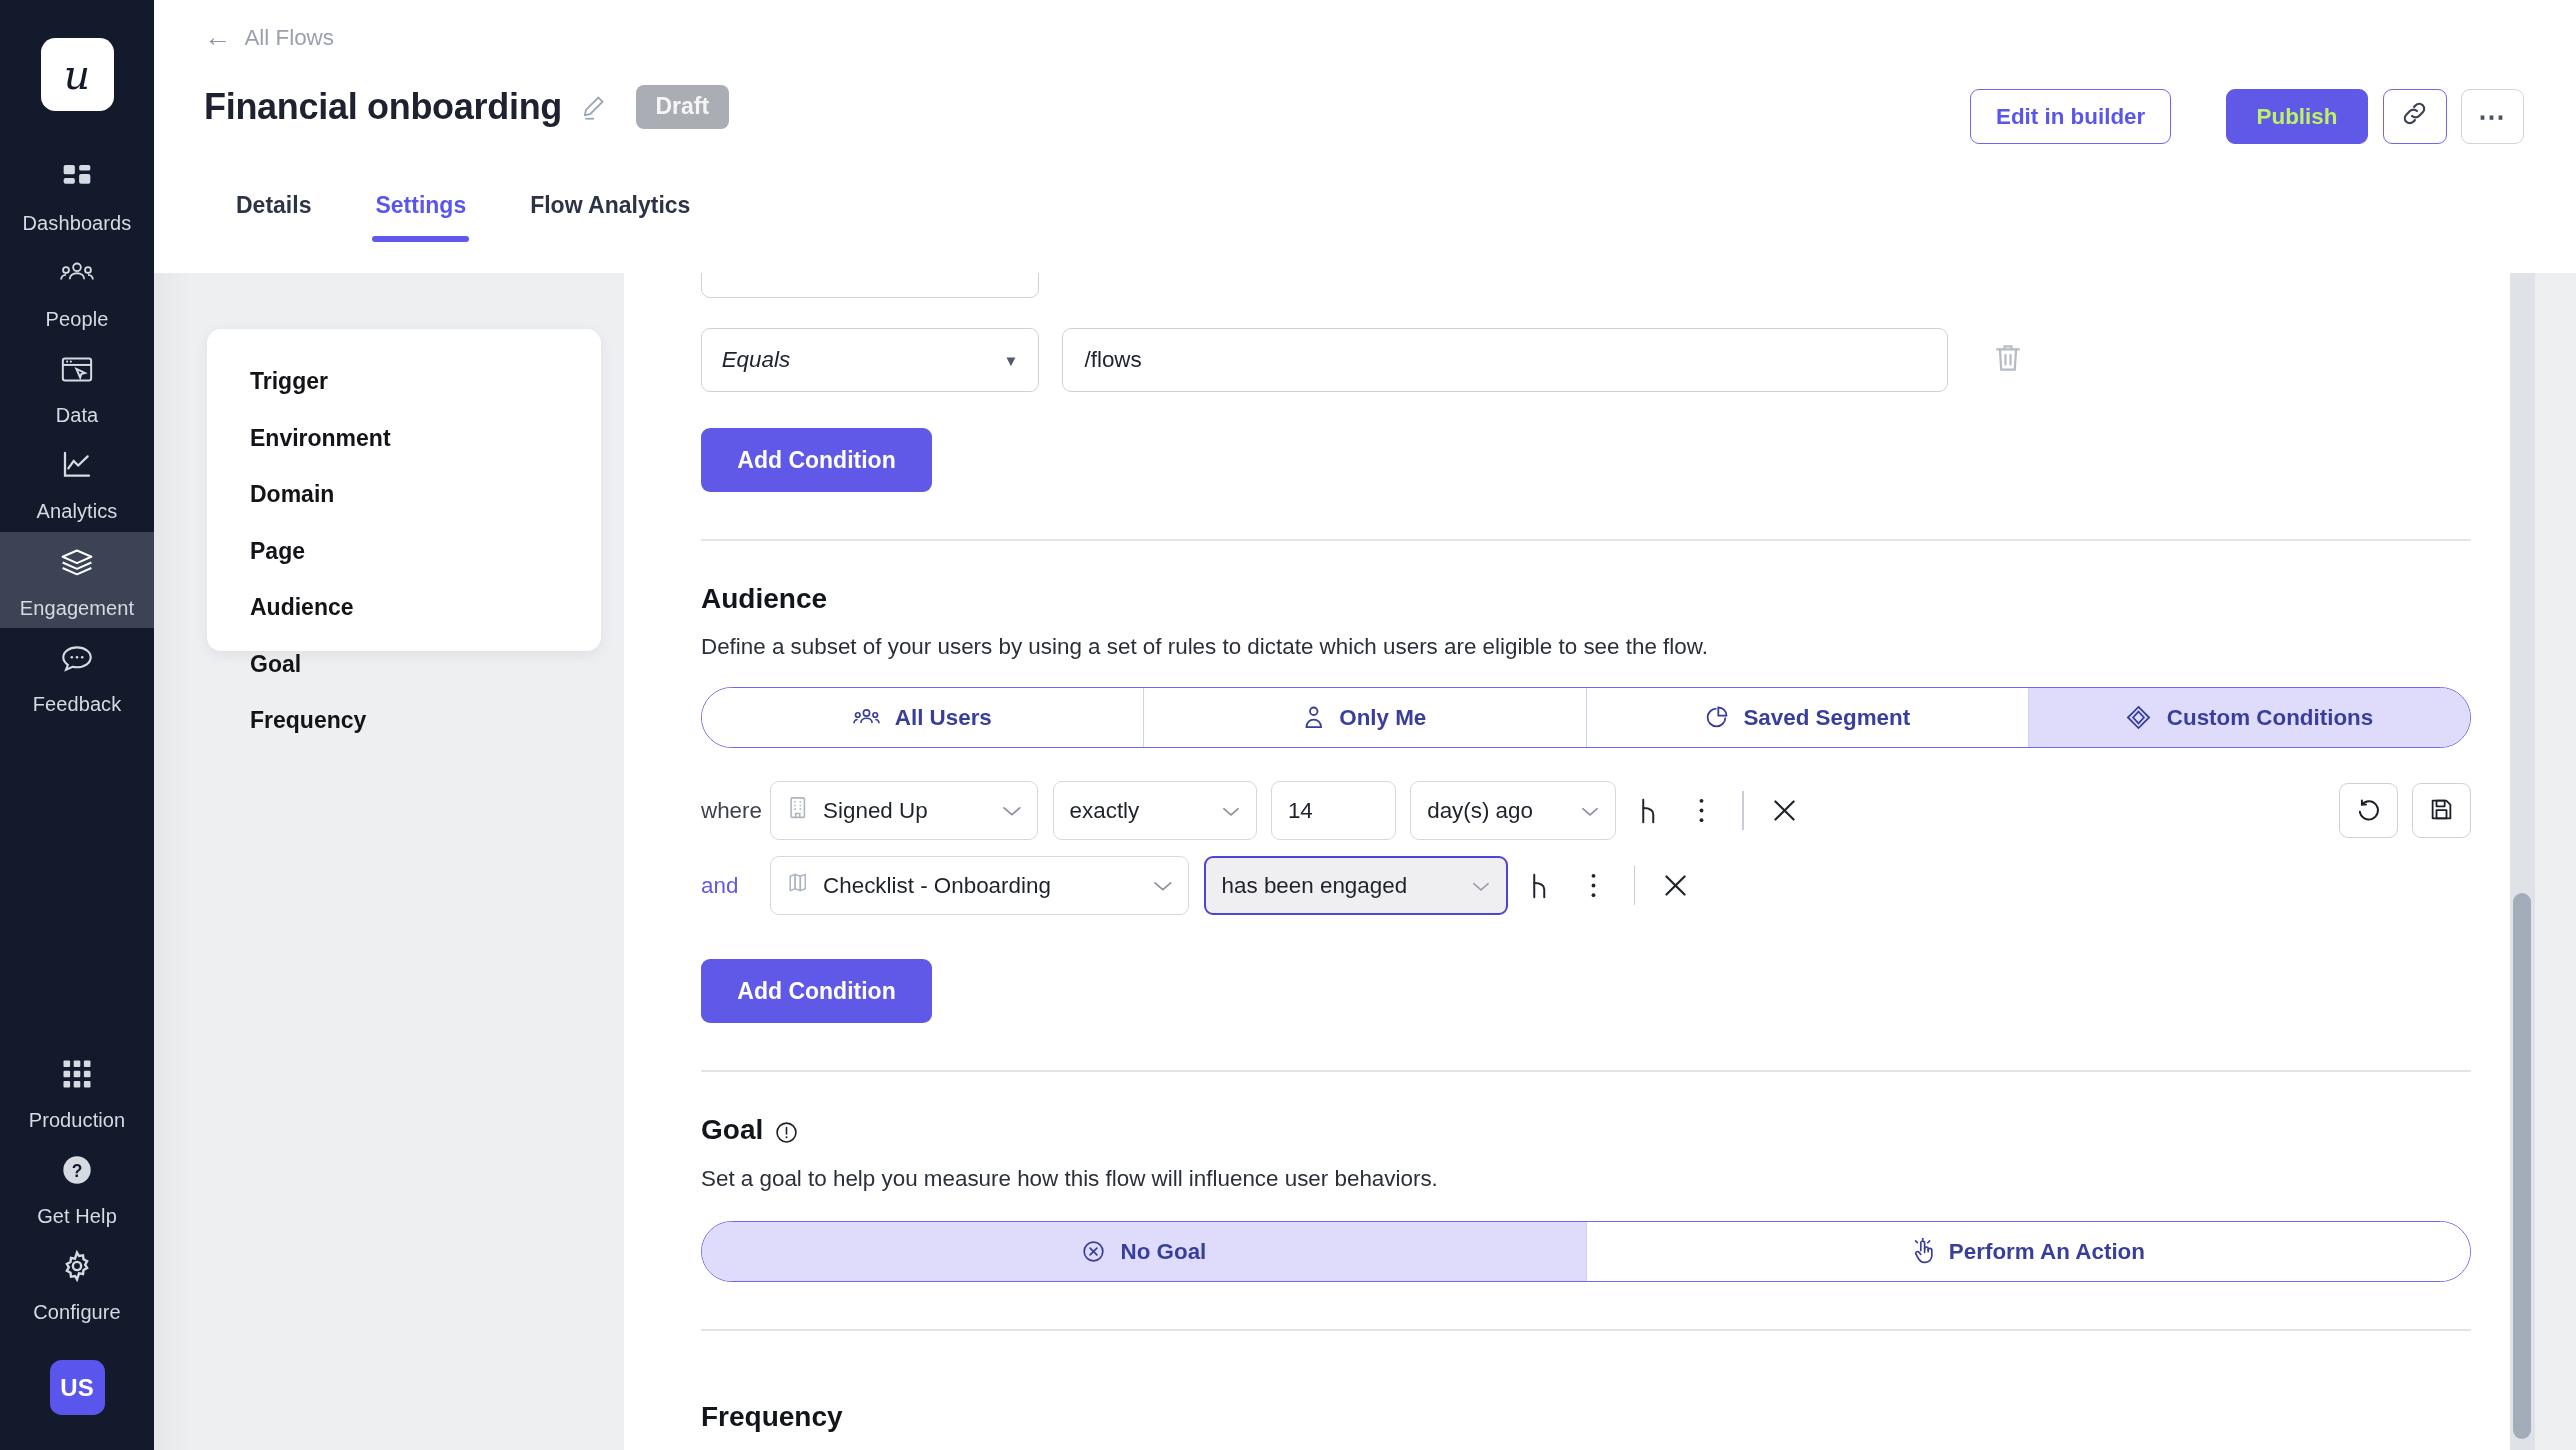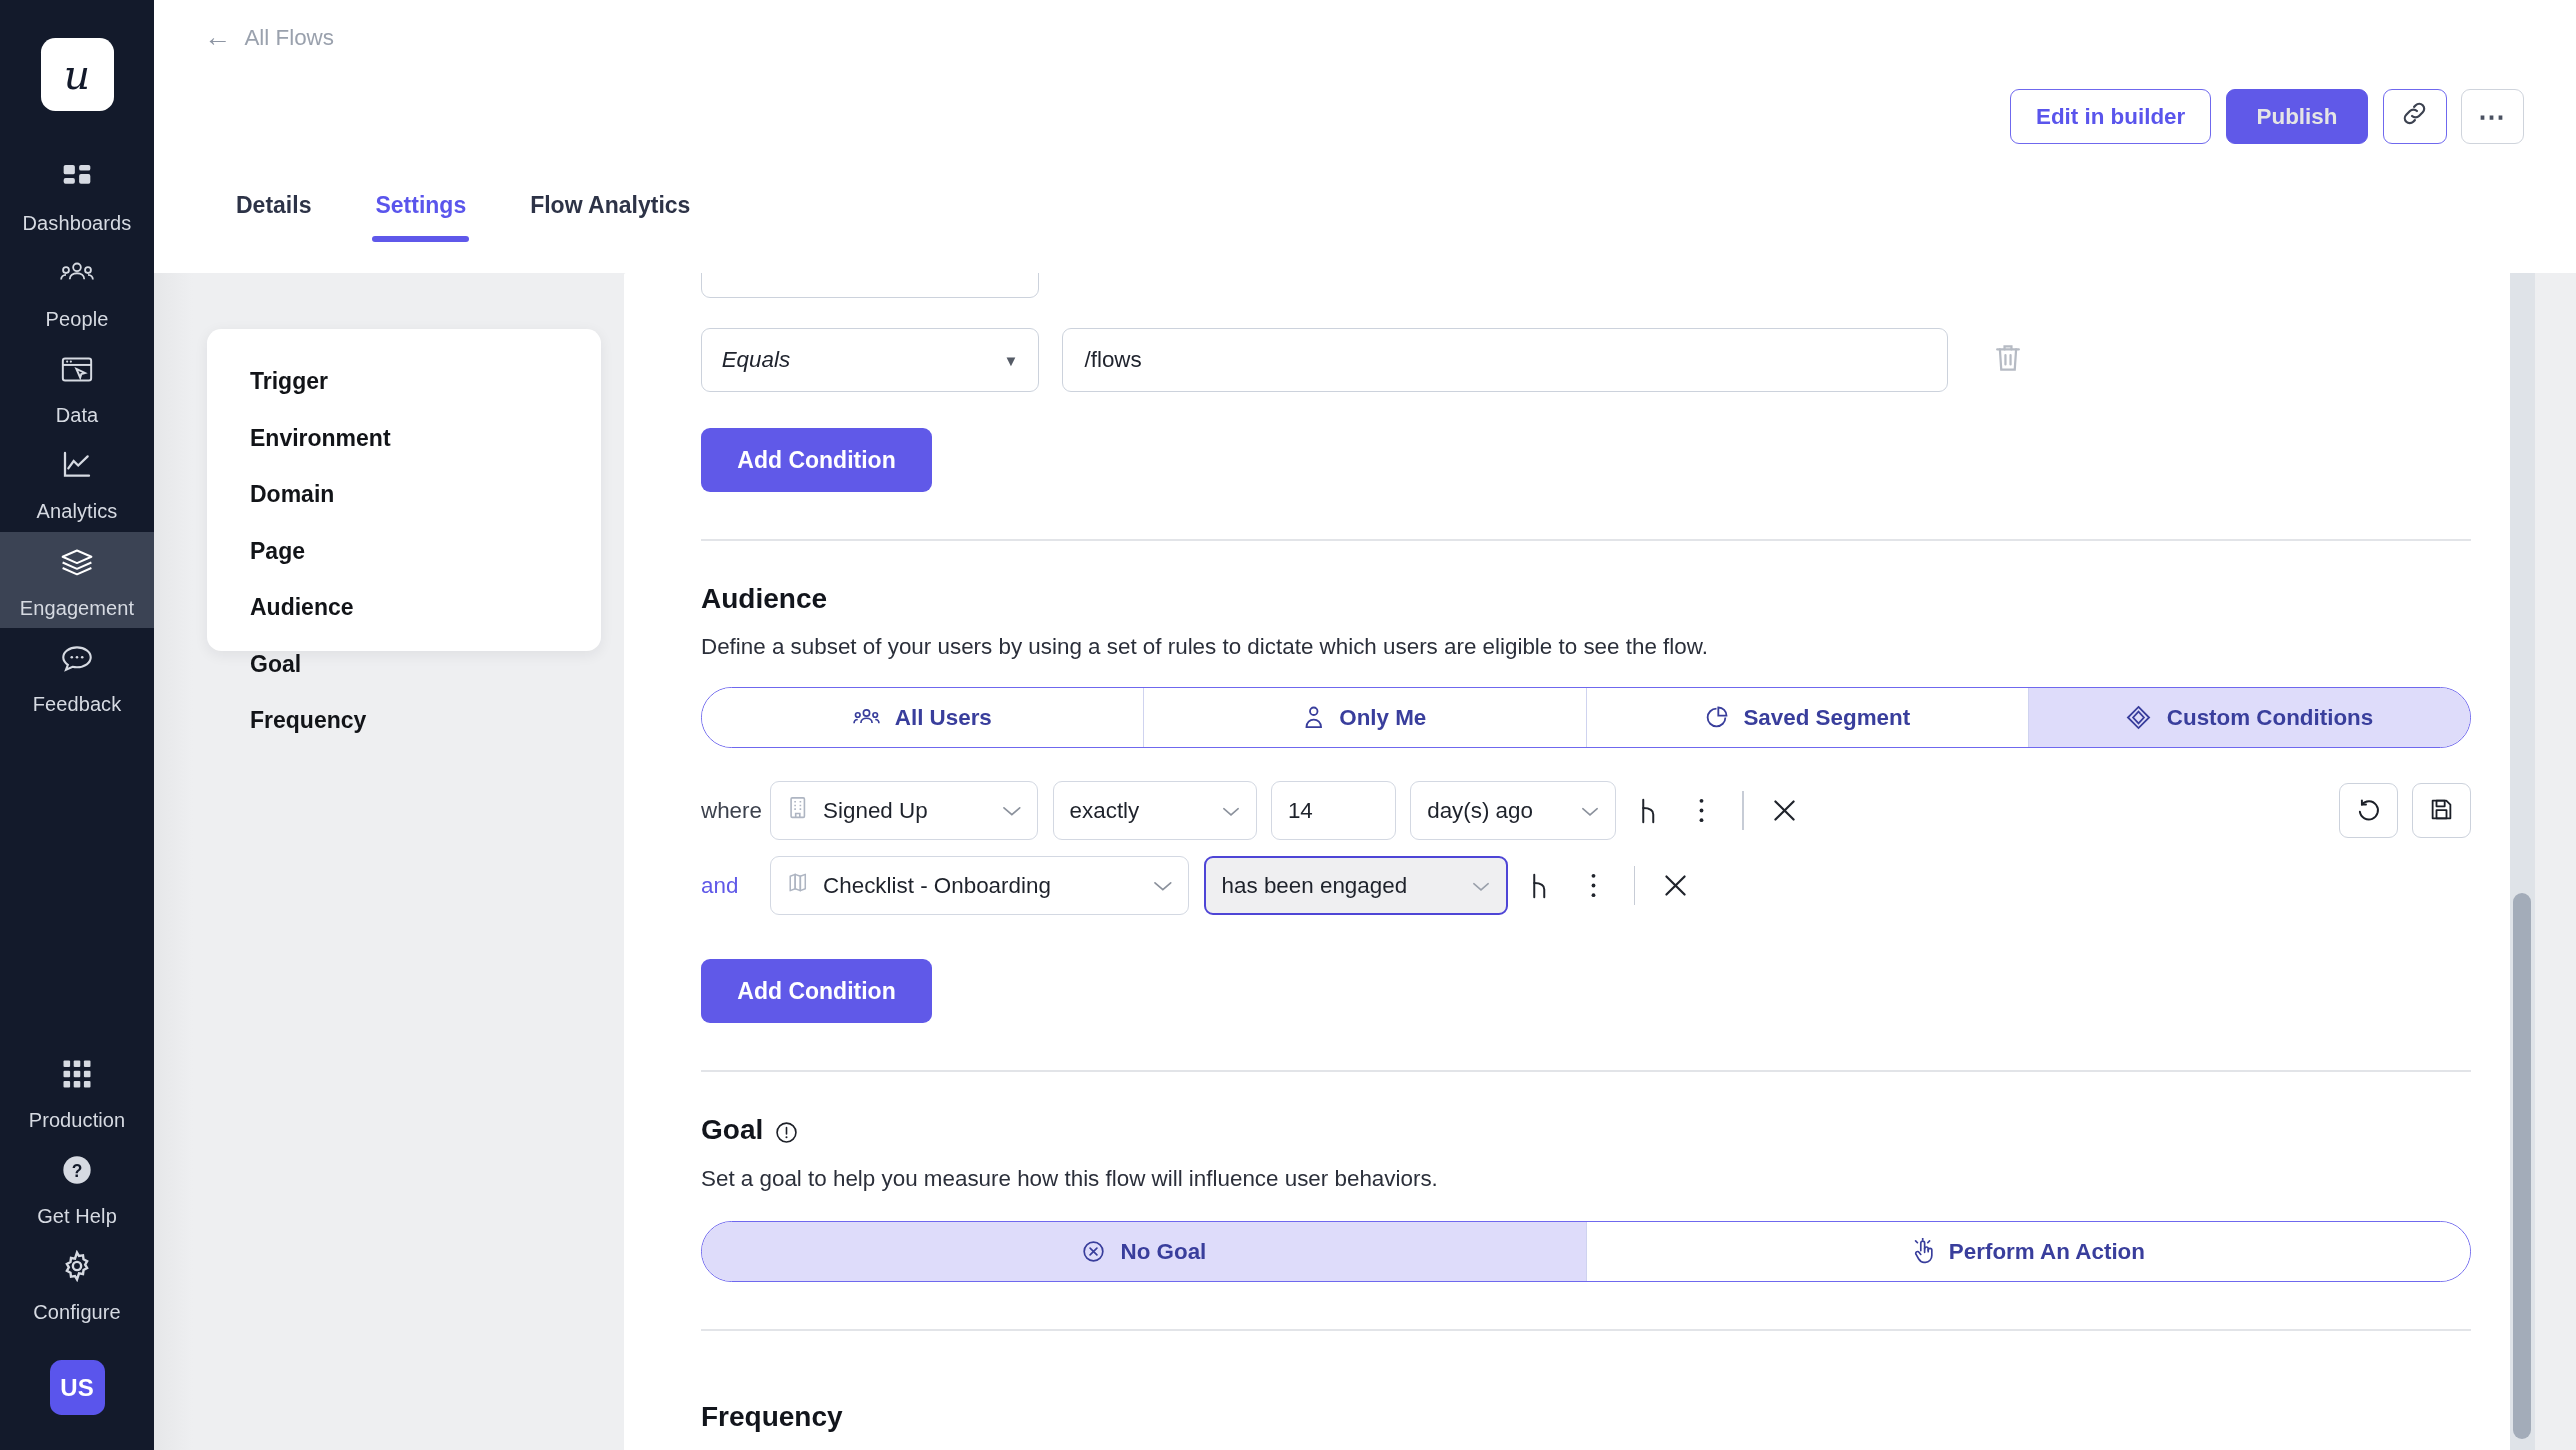--- a/index.html
+++ b/index.html
@@ -61,21 +61,21 @@
     font-size: 23px; font-weight: 600; border-radius: 8px;
     padding: 8px 19.7px 9px;
   }
 
   .topactions { position: absolute; right: 52px; top: 89px; display: flex; align-items: flex-end; gap: 14.3px; }
   .btn {
     border-radius: 9px; font-size: 22.4px; font-weight: 700; cursor: pointer;
     display: flex; align-items: center; justify-content: center;
   }
   .btn-outline { height: 55px; padding: 0 25px; border: 1.8px solid #6f68ee; color: #5a55ec; background: #fff; }
-  .btn-primary { height: 55px; padding: 0 30px; border: 1.8px solid #6059e8; background: #6059e8; color: #e5e5e5; }
+  .btn-primary { height: 55px; padding: 0 30px; border: 1.8px solid #6059e8; background: #6059e8; color: #bef264; margin-left: 40px; }
   .btn-icon-o { width: 64px; height: 55px; border: 1.8px solid #6f68ee; background: #fff; color: #3c4250; }
   .btn-icon-g { width: 63px; height: 55px; border: 1.8px solid #cfd4dc; background: #fff; color: #4a5161; font-size: 27px; letter-spacing: 1.8px; }
 
   .tabs { position: absolute; left: 50px; top: 192px; display: flex; gap: 0; }
   .tab {
     position: relative; padding: 0 32px 23px; font-size: 23px; font-weight: 700;
     color: #2d3347; cursor: pointer;
   }
   .tab.active { color: #5a55ec; }
   .tab.active::after {
@@ -318,20 +318,30 @@
   </nav>
 
   <div class="main">
 
     <div class="topbar">
       <div class="backlink">
         <span class="arw">←</span>
         <span>All Flows</span>
       </div>
 
+      <div class="titlerow">
+        <span class="page-title">Financial onboarding</span>
+        <span class="pencil">
+          <svg width="27" height="27" viewBox="0 0 20 20" fill="none" stroke="#9aa3b4" stroke-width="1.3">
+              <path d="M13.6 2.6l3.1 3.1-9.2 9.2-3.9.8.8-3.9z"></path>
+              <path d="M4 18.3h6.4"></path>
+            </svg>
+        </span>
+        <span class="chip-draft">Draft</span>
+      </div>
 
       <div class="topactions">
         <div class="btn btn-outline">Edit in builder</div>
         <div class="btn btn-primary">Publish</div>
         <div class="btn btn-icon-o">
           <span>
             <svg width="27" height="27" viewBox="0 0 22 22" fill="none" stroke="#3c4250" stroke-width="1.8" stroke-linecap="round">
                 <path d="M9 13a4 4 0 0 0 5.7 0l3-3A4 4 0 0 0 12 4.3l-1.3 1.3"></path>
                 <path d="M13 9a4 4 0 0 0-5.7 0l-3 3A4 4 0 0 0 10 17.7L11.3 16.4"></path>
               </svg>

